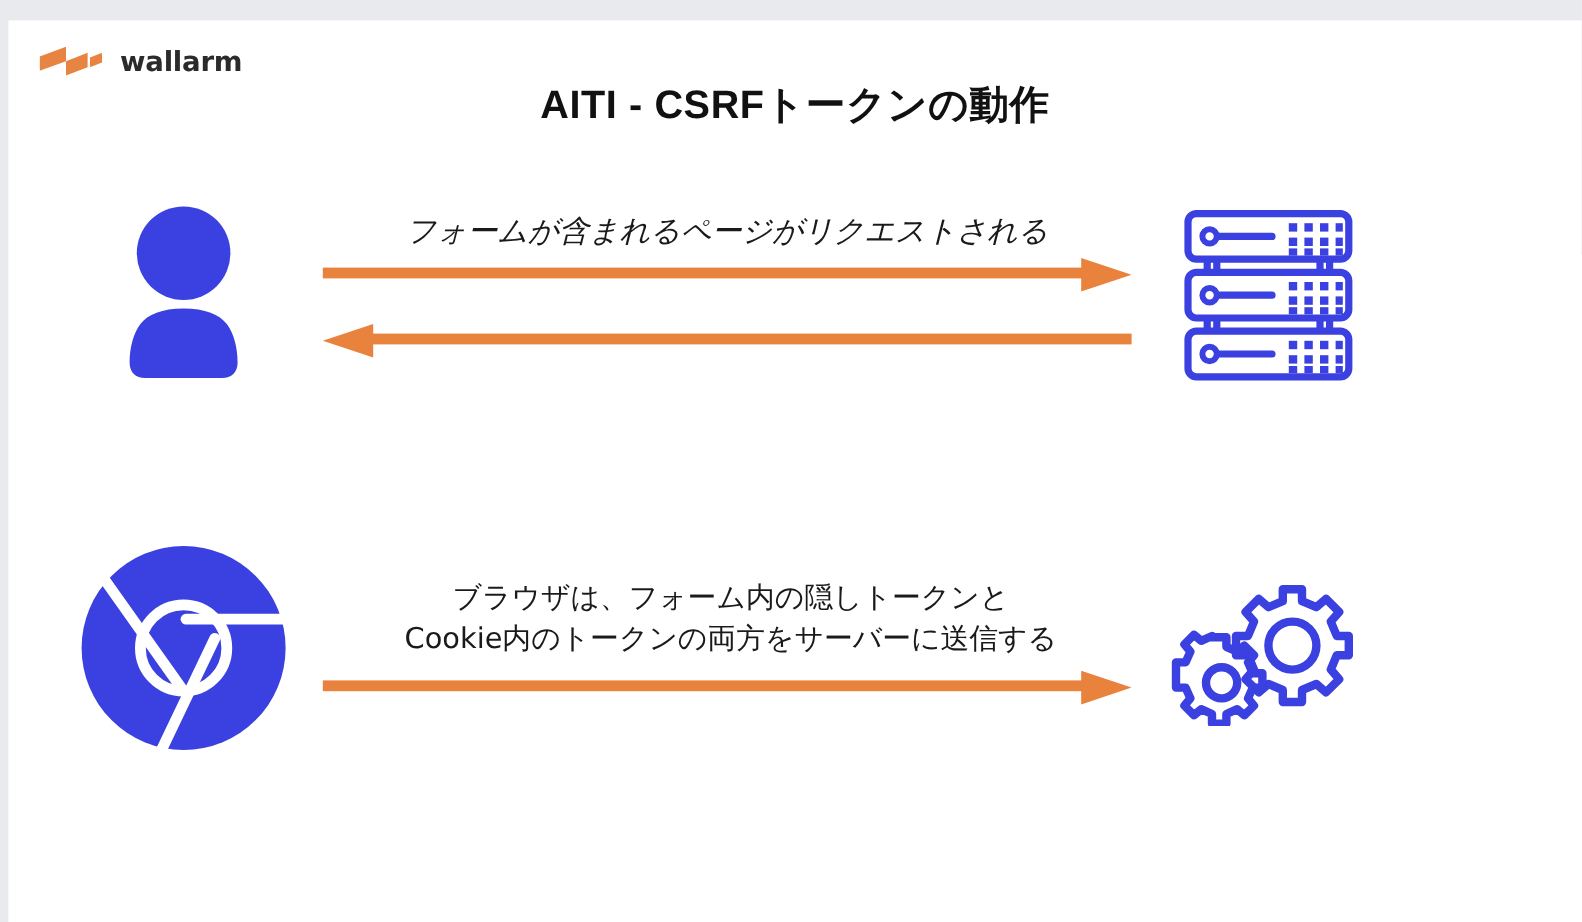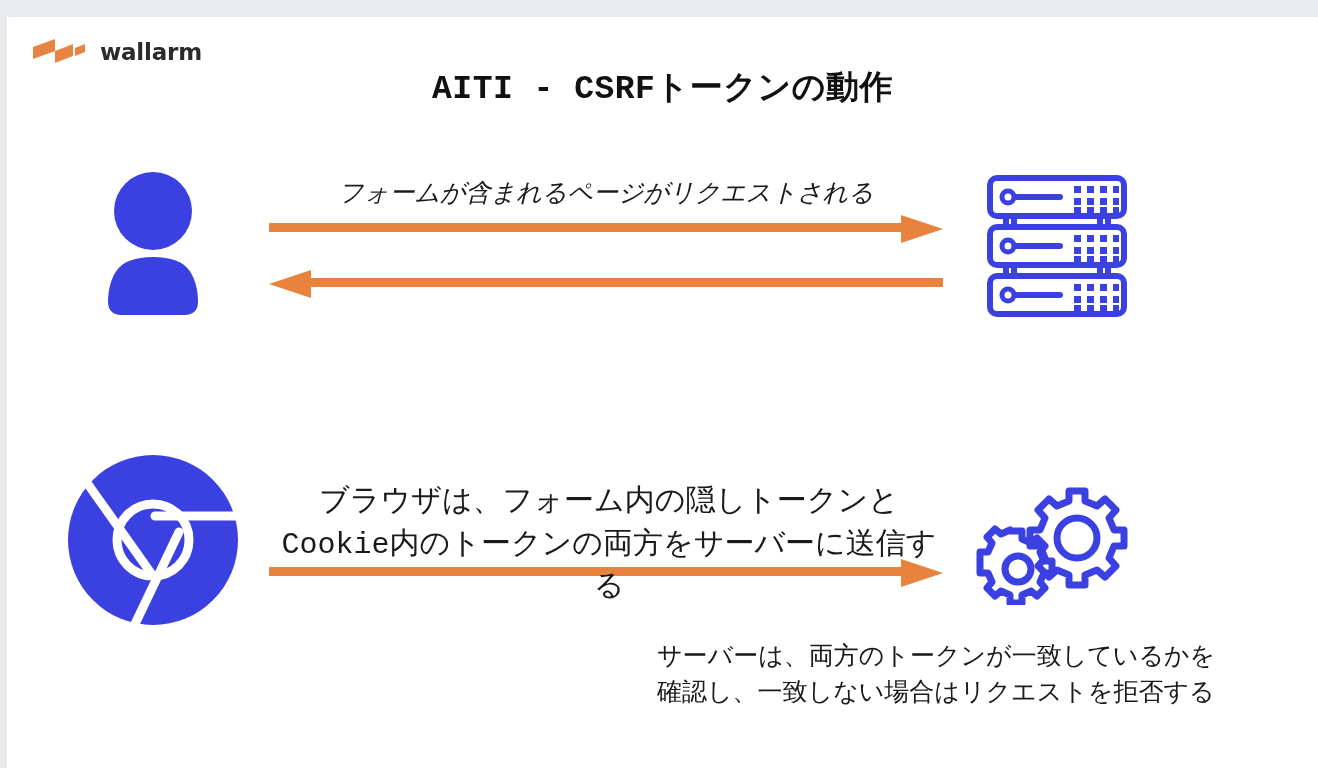--- a/index.html
+++ b/index.html
@@ -56,21 +56,21 @@
   .title {
     position: absolute;
     left: 0;
     top: 48px;
     width: 1311px;
     text-align: center;
     font-size: 33px;
     font-weight: 700;
     color: #111111;
     letter-spacing: 0.5px;
-    font-family: Liberation Mono, monospace;
+    font-family: Liberation Sans, sans-serif;
   }
 
   
   .icon-user {
     position: absolute;
     left: 85px;
     top: 152px;
     width: 122px;
     height: 146px;
   }
@@ -126,22 +126,21 @@
   .cap-2 {
     left: 272px;
     top: 297px;
     width: 660px;
     font-size: 26px;
   }
   .cap-3 {
     left: 272px;
     top: 464px;
     width: 660px;
-    font-size: 30px;
-    font-family: Liberation Mono, monospace;
+    font-size: 24px;
   }
   .cap-4 {
     left: 650px;
     top: 621px;
     width: 640px;
     font-size: 25px;
     text-align: left;
   }
 </style>
 </head>
@@ -275,17 +274,15 @@
         <polygon points="632,3 674,17 632,31" fill="#e8823c"></polygon>
       </svg>
     </div>
 
     <div class="caption cap-1">フォームが含まれるページがリクエストされる</div>
 
 
     <div class="caption cap-3">ブラウザは、フォーム内の隠しトークンと
 Cookie内のトークンの両方をサーバーに送信する</div>
 
-    <div class="caption cap-4">サーバーは、両方のトークンが一致しているかを
-確認し、一致しない場合はリクエストを拒否する</div>
 
   </div>
 </div>
 
 </body></html>

